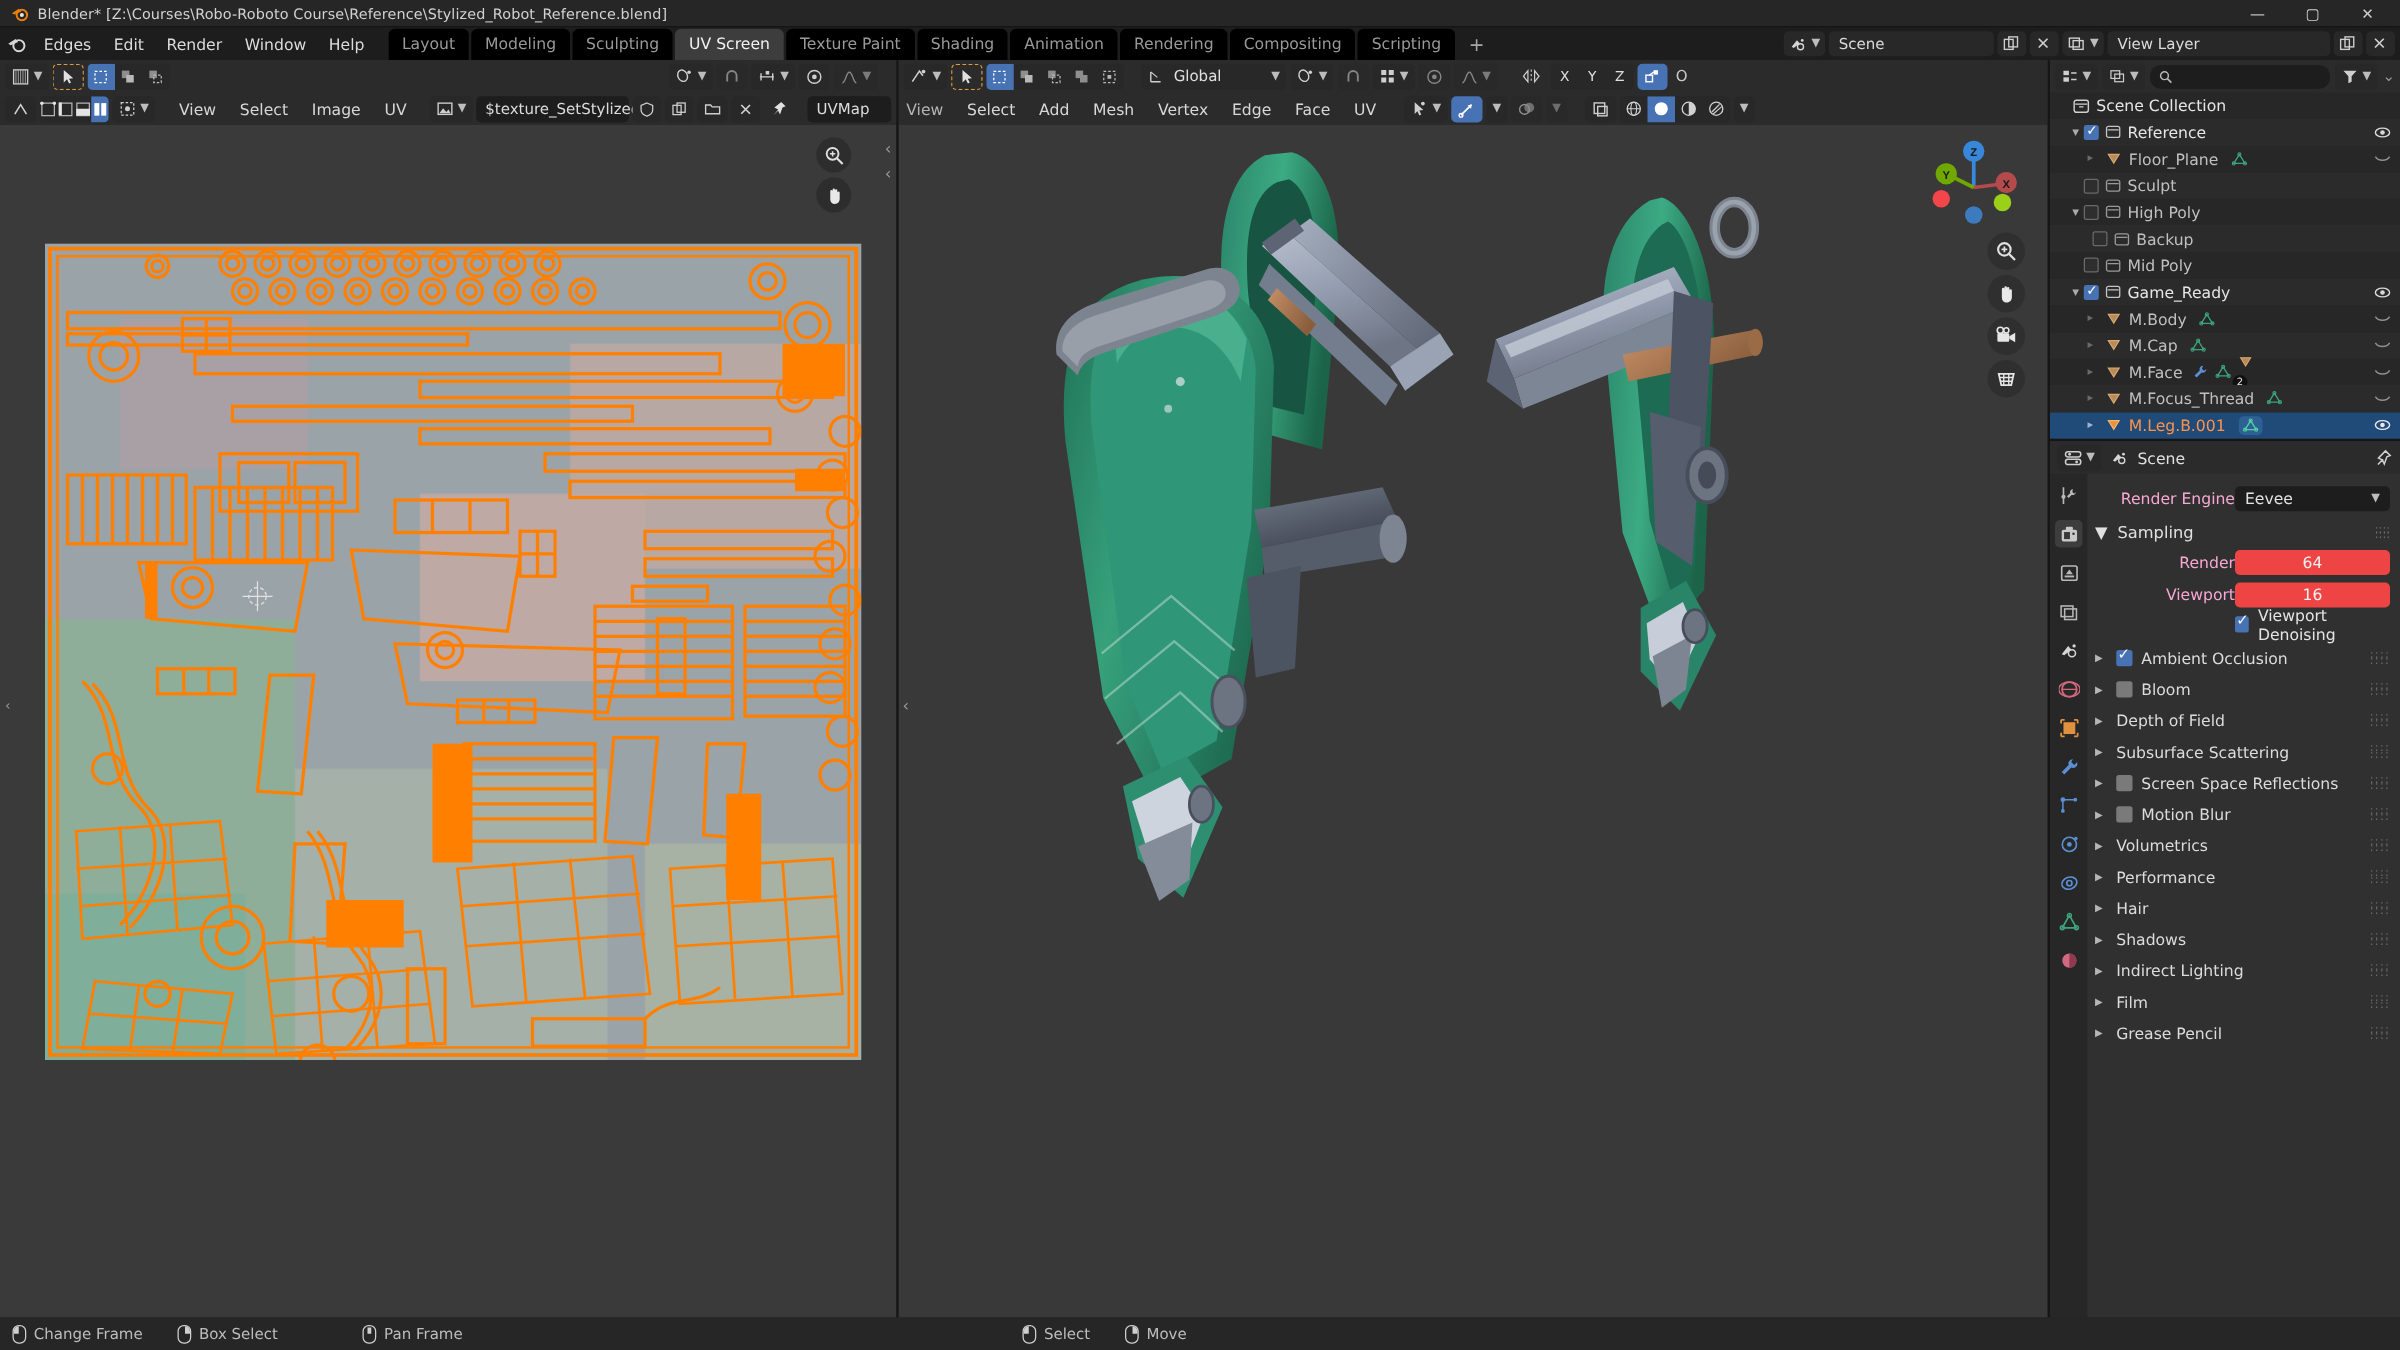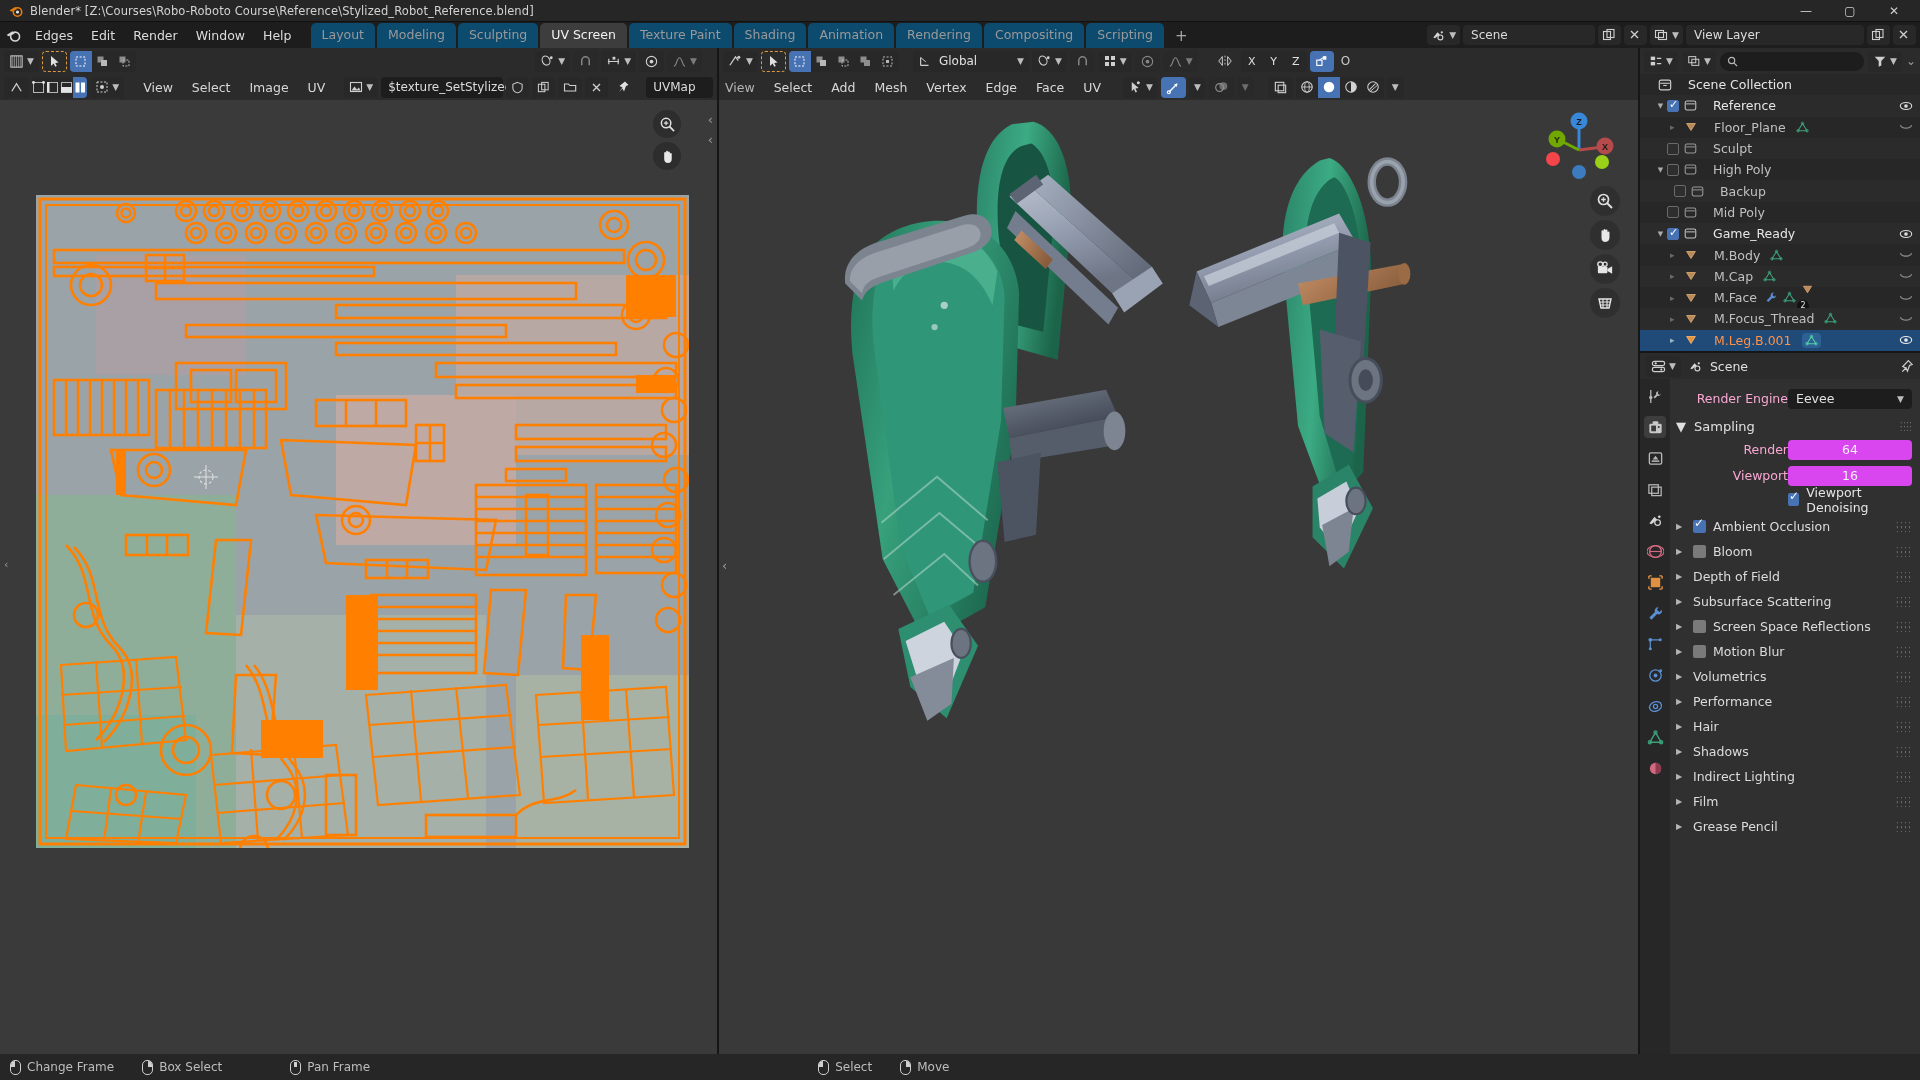--- a/index.html
+++ b/index.html
@@ -14,21 +14,21 @@
   #titlebar .tb-spacer{ flex:1; }
   .win-btn{ width:44px; height:22px; display:flex; align-items:center; justify-content:center;
     color:#cfcfcf; font-size:12px; }
 
   
   #topbar{ height:26px; background:#1d1d1d; display:flex; align-items:stretch; position:relative; }
   #topbar .blender-logo{ width:26px; display:flex; align-items:center; justify-content:center; }
   .menu-item{ display:flex; align-items:center; padding:0 9px; font-size:12.5px; color:#dcdcdc; }
   .ws-tabs{ display:flex; align-items:flex-end; margin-left:10px; }
   .ws-tab{ font-size:12.5px; color:#999; padding:4px 11px 5px; margin-right:2px;
-    border-radius:5px 5px 0 0; background:#0c4a6e; line-height:16px; }
+    border-radius:5px 5px 0 0; background:#000000; line-height:16px; }
   .ws-tab.active{ background:#3d3d3d; color:#f2f2f2; }
   .ws-tab.plus{ background:transparent; color:#a8a8a8; font-size:15px; padding:2px 9px 4px; }
   .topbar-right{ margin-left:auto; display:flex; align-items:center; gap:3px; padding-right:4px; }
   .tb-field{ height:20px; background:#282828; border-radius:4px; display:flex; align-items:center;
     font-size:12px; color:#dcdcdc; padding:0 8px; }
   .tb-btnbox{ height:20px; background:#282828; border-radius:4px; display:flex; align-items:center;
     padding:0 4px; gap:3px; }
   .tb-icon-sm{ width:15px; height:15px; display:inline-block; }
 
   
@@ -76,21 +76,21 @@
   #rightcol{ width:280px; flex:0 0 280px; display:flex; flex-direction:column; background:#303030; }
   #outliner{ height:305px; display:flex; flex-direction:column; border-bottom:2px solid #161616; }
   .ol-header{ height:26px; background:#2b2b2b; display:flex; align-items:center; gap:4px; padding:0 4px; }
   .ol-search{ flex:1; height:19px; background:#1d1d1d; border-radius:9px; display:flex;
     align-items:center; padding:0 7px; gap:5px; }
   .ol-body{ flex:1; background:#272727; overflow:hidden; font-size:12.5px; }
   .ol-row{ height:21.3px; display:flex; align-items:center; position:relative; padding-right:6px; }
   .ol-row:nth-child(even){ background:#2b2b2b; }
   .ol-row.selected{ background:#204a78; }
   .ol-row.selected .ol-name{ color:#ff9248; }
-  .ol-name{ color:#c0c0c0; margin-left:16px; white-space:nowrap; }
+  .ol-name{ color:#c0c0c0; margin-left:5px; white-space:nowrap; }
   .ol-name.bright{ color:#e6e6e6; }
   .ol-disclosure{ width:13px; display:flex; justify-content:center; align-items:center;
     font-size:7px; color:#aaa; }
   .ol-check{ width:12px; height:12px; border:1px solid #6a6a6a; border-radius:2px;
     background:#2e2e2e; display:inline-block; position:relative; }
   .ol-check.on{ background:#4772b3; border-color:#4772b3; }
   .ol-check.on:after{ content:"✓"; position:absolute; left:1px; top:-3px; font-size:11px; color:#fff; }
   .ol-eye{ margin-left:auto; width:16px; display:flex; justify-content:center; }
   .badge{ width:12px; height:12px; border-radius:50%; background:#111; color:#e7e7e7;
     font-size:8px; display:inline-flex; align-items:center; justify-content:center; margin-left:-4px;
@@ -103,21 +103,21 @@
   .pr-main{ flex:1; display:flex; overflow:hidden; }
   .pr-tabs{ width:30px; background:#272727; display:flex; flex-direction:column; align-items:center;
     padding-top:6px; gap:9px; }
   .pr-tab{ width:22px; height:22px; display:flex; align-items:center; justify-content:center; border-radius:4px; }
   .pr-tab.active{ background:#3d3d3d; }
   .pr-content{ flex:1; background:#303030; padding:8px 8px 0 6px; overflow:hidden; font-size:12.5px; }
   .pr-row{ display:flex; align-items:center; height:23px; margin-bottom:3px; }
   .pr-label{ width:112px; text-align:right; padding-right:0; color:#f9a8d4; }
   .pr-value{ flex:1; height:20px; background:#1d1d1d; border-radius:4px; display:flex;
     align-items:center; justify-content:space-between; padding:0 8px; color:#e2e2e2; }
-  .pr-num{ flex:1; height:20px; background:#d946ef; border-radius:4px; display:flex;
+  .pr-num{ flex:1; height:20px; background:#ef4444; border-radius:4px; display:flex;
     align-items:center; justify-content:center; color:#f0f0f0; }
   .pr-panel{ display:flex; align-items:center; height:25px; gap:7px; color:#dcdcdc; }
   .pr-panel .tri{ font-size:8px; color:#b5b5b5; width:10px; }
   .pr-panel .dots{ margin-left:auto; color:#6f6f6f; font-size:9px; letter-spacing:1px; line-height:5px; }
   .pr-cbx{ width:13px; height:13px; border-radius:2px; background:#7a7a7a; display:inline-block; position:relative; }
   .pr-cbx.on{ background:#4772b3; }
   .pr-cbx.on:after{ content:"✓"; position:absolute; left:1px; top:-4px; font-size:12px; color:#fff; }
   .subhdr{ display:flex; align-items:center; height:24px; gap:8px; color:#e0e0e0; font-size:13px; }
 
   

